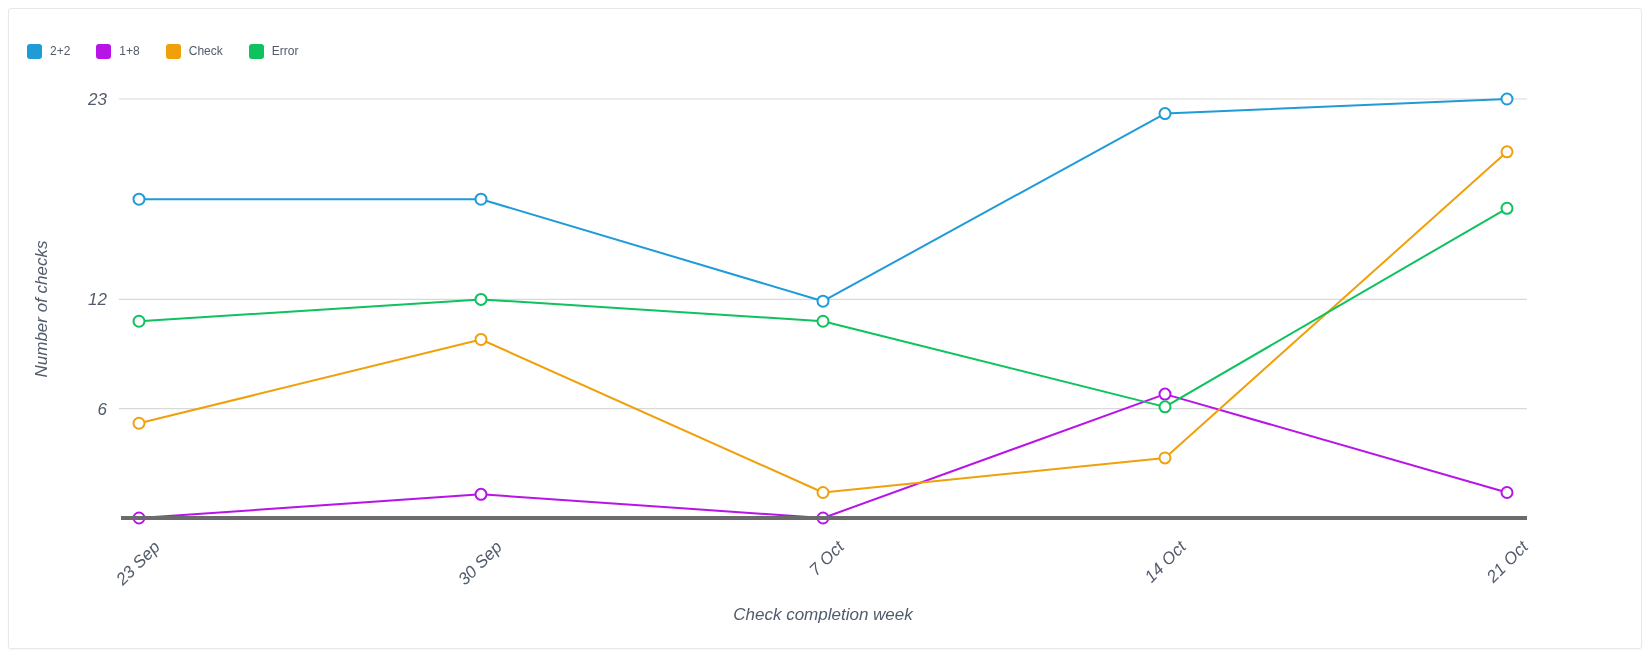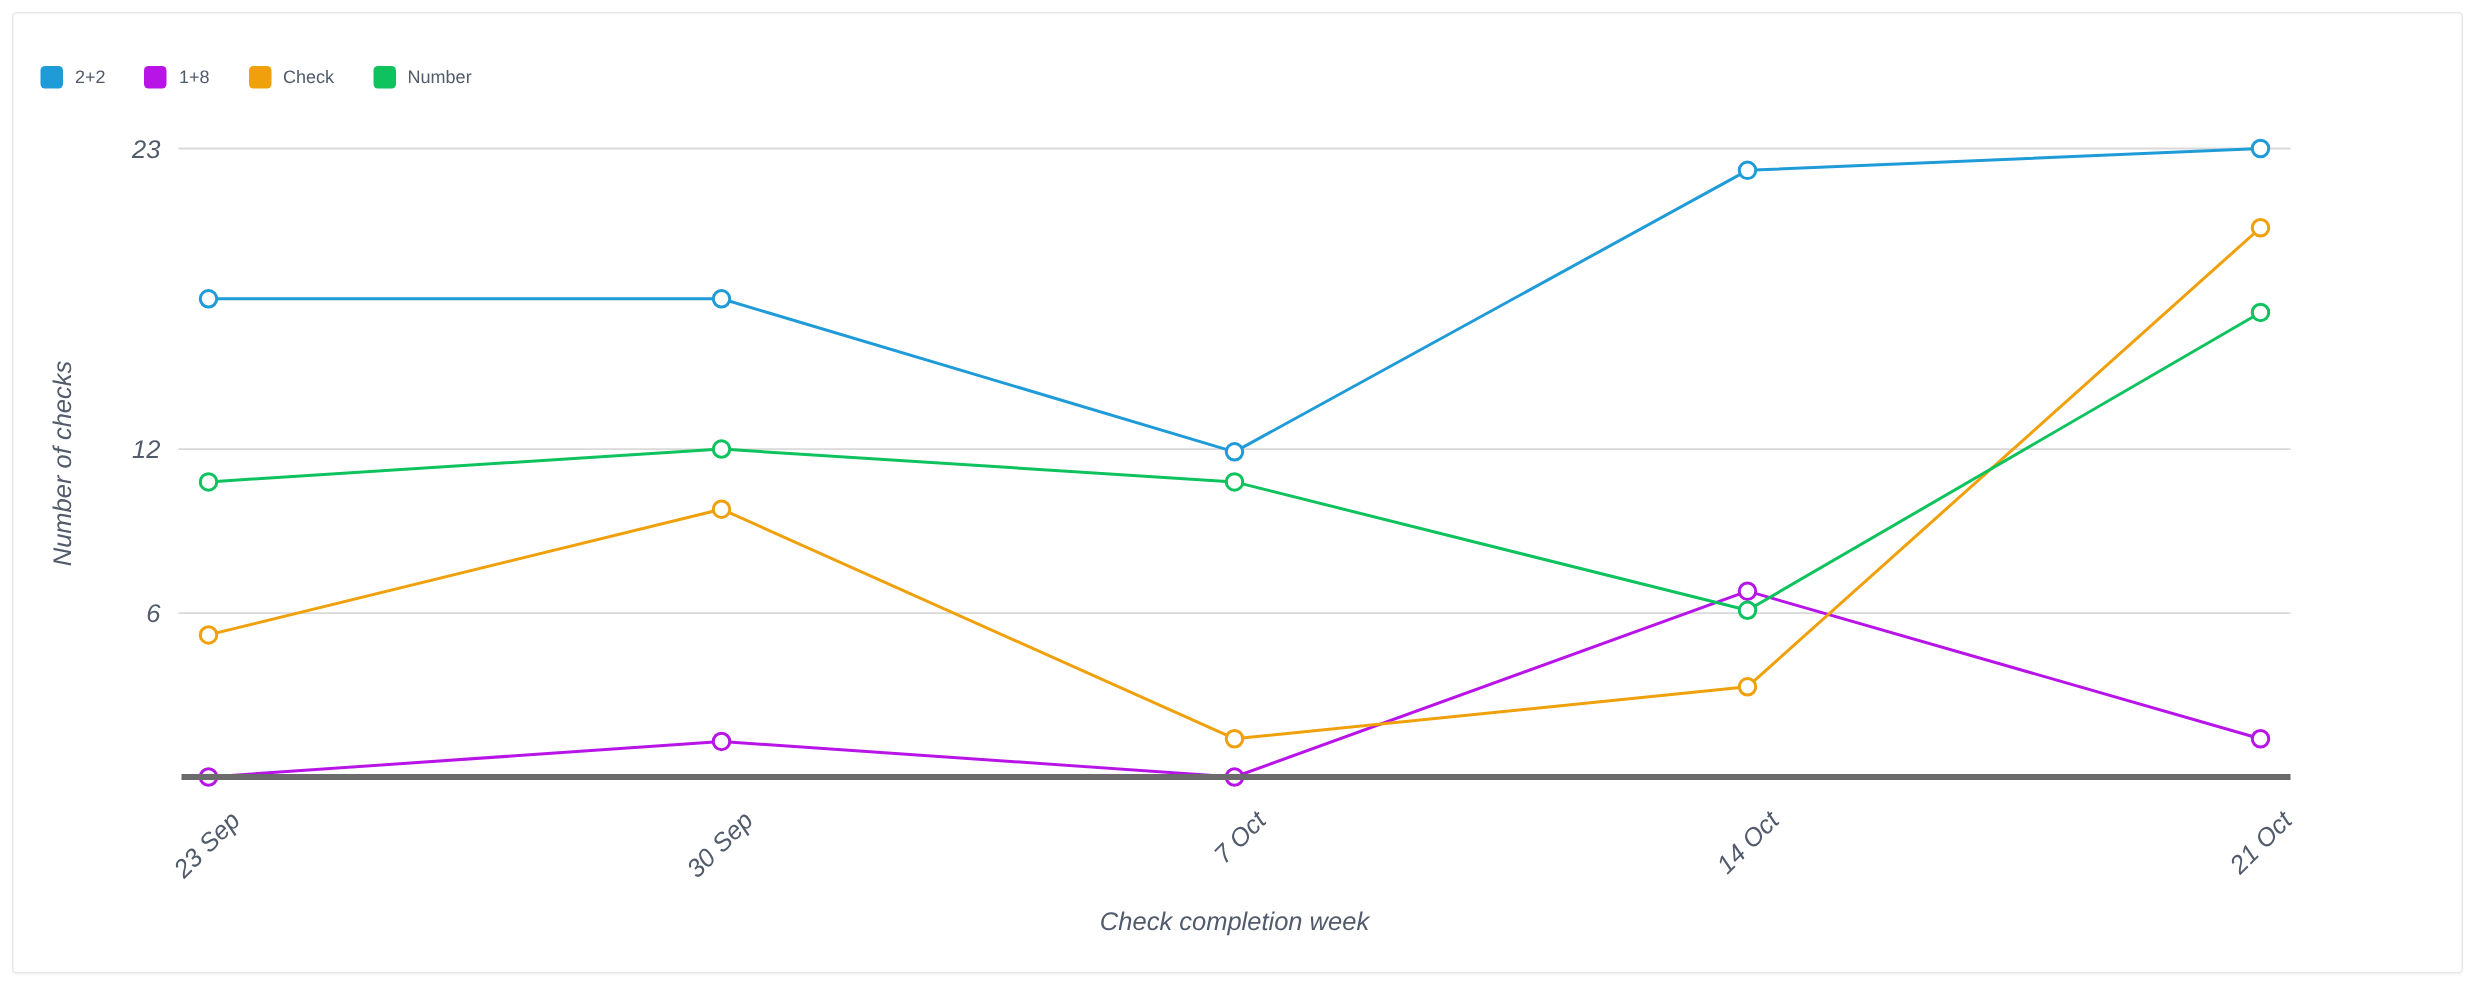--- a/index.html
+++ b/index.html
@@ -113,21 +113,21 @@
     <div class="legend-item">
       <span class="legend-swatch" style="background: rgb(184, 20, 232);"></span>
       <span class="legend-label">1+8</span>
     </div>
     <div class="legend-item">
       <span class="legend-swatch" style="background: rgb(239, 160, 11);"></span>
       <span class="legend-label">Check</span>
     </div>
     <div class="legend-item">
       <span class="legend-swatch" style="background: rgb(14, 194, 94);"></span>
-      <span class="legend-label">Number</span>
+      <span class="legend-label">Error</span>
     </div>
   </div>
 
   <div id="plot-area">
     <svg id="chart-svg" width="1634" height="641" viewBox="0 0 1634 641">
       <g id="gridlines">
           <line class="gridline" x1="110" x2="1518" y1="399.69565217391306" y2="399.69565217391306"></line>
           <line class="gridline" x1="110" x2="1518" y1="290.3913043478261" y2="290.3913043478261"></line>
           <line class="gridline" x1="110" x2="1518" y1="90" y2="90"></line>
         </g>

